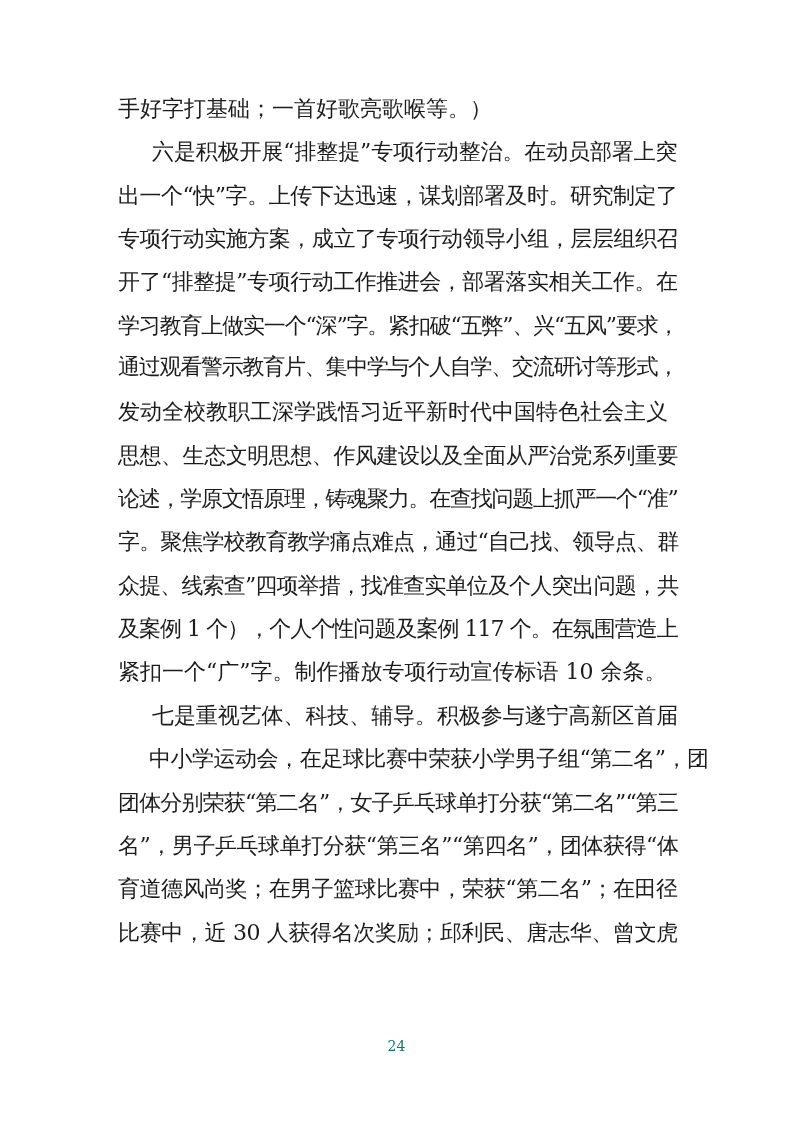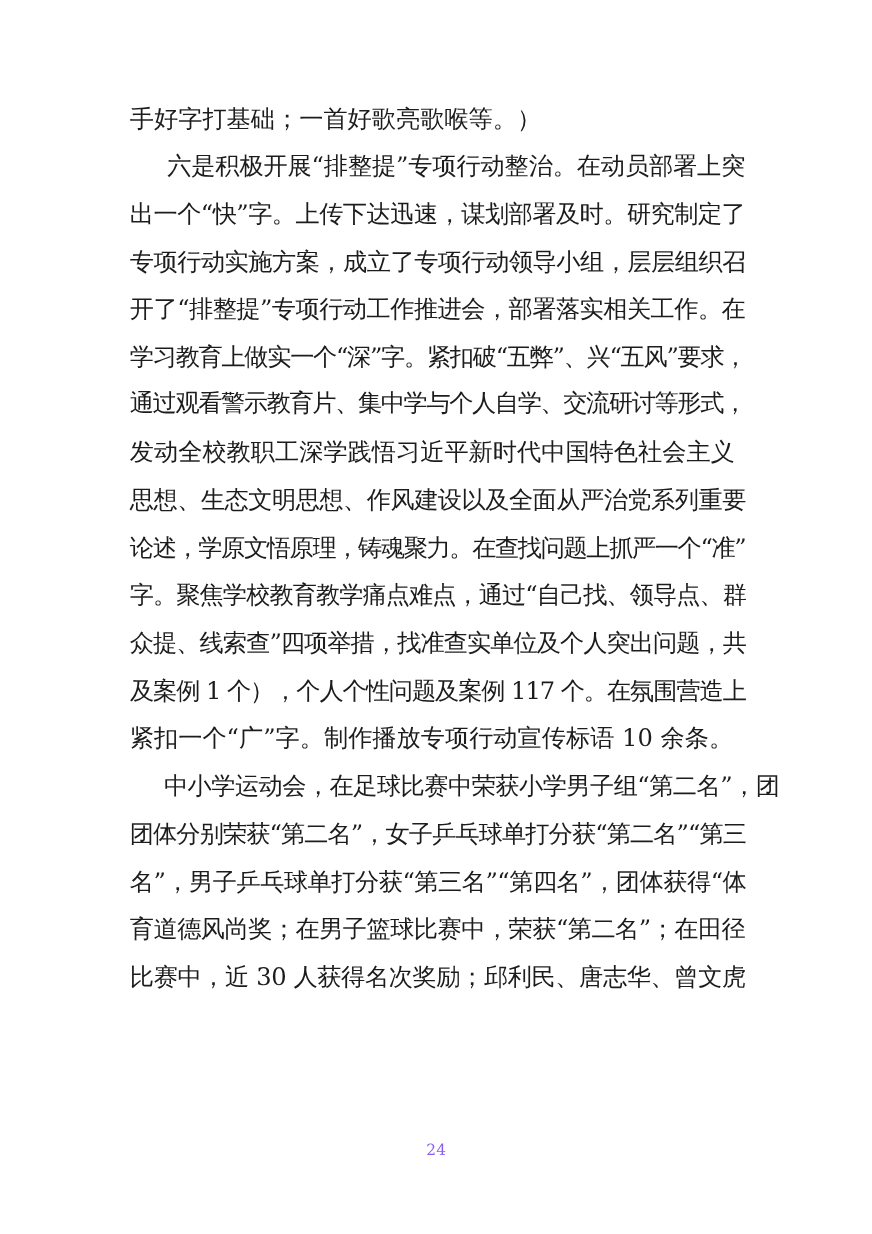--- a/index.html
+++ b/index.html
@@ -36,43 +36,44 @@
     text-indent: 34px;
   }
   .page-number {
     position: absolute;
     top: 1037px;
     left: 0;
     width: 793px;
     text-align: center;
     font-size: 14px;
     line-height: 18px;
-    color: #8b5cf6;
+    color: #0f766e;
     font-family: "DejaVu Serif", "Liberation Serif", serif;
   }
 </style>
 </head>
 <body>
 
 <div class="page">
   <div class="text-block">
     <div class="line end">手好字打基础；一首好歌亮歌喉等。）</div>
     <div class="line indent" style="letter-spacing: -0.12px;">六是积极开展“排整提”专项行动整治。在动员部署上突</div>
     <div class="line" style="letter-spacing: -0.48px;">出一个“快”字。上传下达迅速，谋划部署及时。研究制定了</div>
     <div class="line" style="letter-spacing: -0.46px;">专项行动实施方案，成立了专项行动领导小组，层层组织召</div>
     <div class="line" style="letter-spacing: -0.48px;">开了“排整提”专项行动工作推进会，部署落实相关工作。在</div>
     <div class="line" style="letter-spacing: -1.17px;">学习教育上做实一个“深”字。紧扣破“五弊”、兴“五风”要求，</div>
     <div class="line" style="letter-spacing: -1.26px; font-family: Liberation Mono, monospace;">通过观看警示教育片、集中学与个人自学、交流研讨等形式，</div>
     <div class="line" style="letter-spacing: 0px;">发动全校教职工深学践悟习近平新时代中国特色社会主义</div>
     <div class="line" style="letter-spacing: -0.46px;">思想、生态文明思想、作风建设以及全面从严治党系列重要</div>
     <div class="line" style="letter-spacing: -1.25px;">论述，学原文悟原理，铸魂聚力。在查找问题上抓严一个“准”</div>
     <div class="line" style="letter-spacing: -0.85px;">字。聚焦学校教育教学痛点难点，通过“自己找、领导点、群</div>
     <div class="line" style="letter-spacing: -0.85px;">众提、线索查”四项举措，找准查实单位及个人突出问题，共</div>
-    <div class="line" style="letter-spacing: -0.97px; text-align: right;">及案例 1 个），个人个性问题及案例 117 个。在氛围营造上</div>
+    <div class="line" style="letter-spacing: -0.97px;">及案例 1 个），个人个性问题及案例 117 个。在氛围营造上</div>
     <div class="line end">紧扣一个“广”字。制作播放专项行动宣传标语 10 余条。</div>
+    <div class="line indent" style="letter-spacing: -0.08px;">七是重视艺体、科技、辅导。积极参与遂宁高新区首届</div>
     <div class="line" style="letter-spacing: -0.48px; margin-left: 31px;">中小学运动会，在足球比赛中荣获小学男子组“第二名”，团</div>
     <div class="line" style="letter-spacing: -0.83px;">团体分别荣获“第二名”，女子乒乓球单打分获“第二名”“第三</div>
     <div class="line" style="letter-spacing: -0.45px;">名”，男子乒乓球单打分获“第三名”“第四名”，团体获得“体</div>
     <div class="line" style="letter-spacing: -0.48px;">育道德风尚奖；在男子篮球比赛中，荣获“第二名”；在田径</div>
     <div class="line" style="letter-spacing: -0.36px; text-align: center;">比赛中，近 30 人获得名次奖励；邱利民、唐志华、曾文虎</div>
   </div>
   <div class="page-number">24</div>
 </div>
 
 </body></html>

